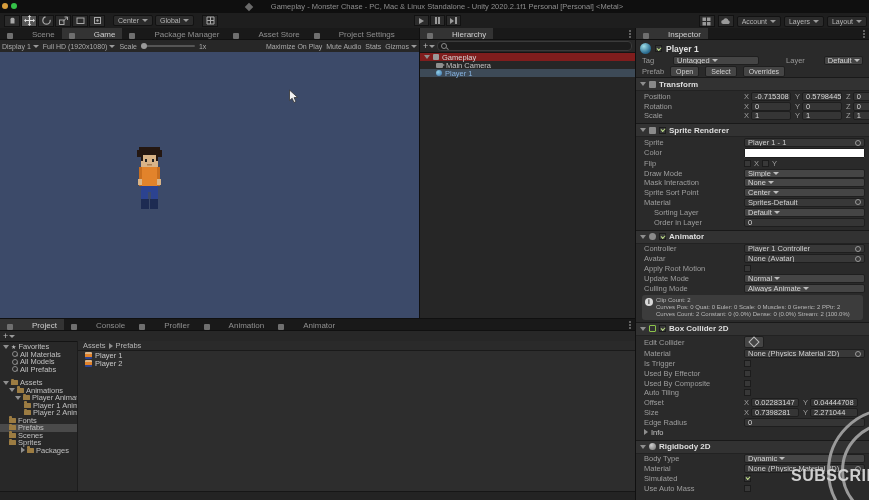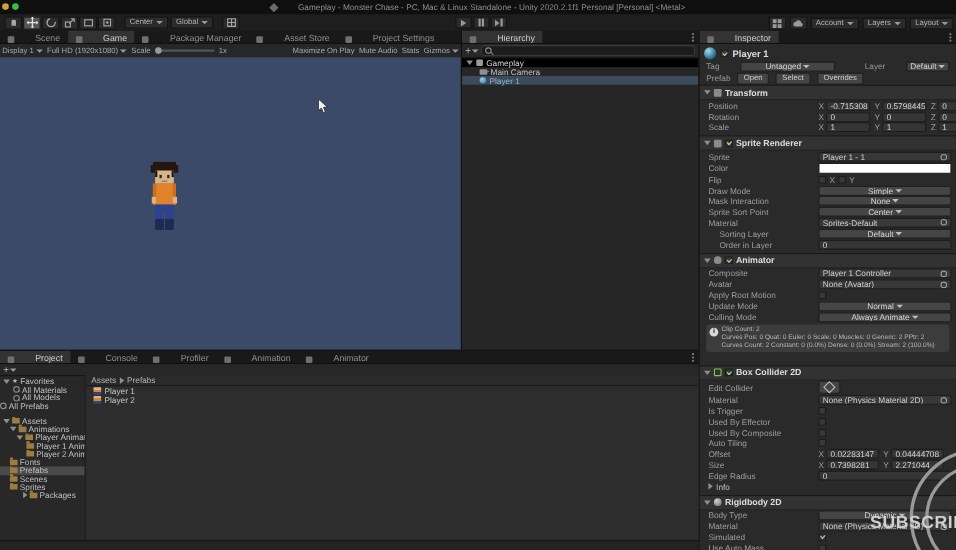--- a/index.html
+++ b/index.html
@@ -43,38 +43,38 @@
   .knob{position:absolute;left:0;top:-2px;width:6px;height:6px;border-radius:50%;background:#9a9a9a}
   #viewport{position:absolute;left:0;top:24px;width:419px;height:266px;background:#3c4a69;overflow:hidden}
   
   #hierarchy{left:419px;top:28px;width:216px;height:290px;background:#262626;border-left:1px solid #101010;box-sizing:border-box}
   .hbar{height:12px;background:#272727;border-bottom:1px solid #141414;display:flex;align-items:center;padding:0 3px;gap:2px}
   .addbtn{font-size:9px;color:#bbb;display:flex;align-items:center;gap:1px}
   .search{flex:1;height:8px;background:#1c1c1c;border:1px solid #3a3a3a;border-radius:4px;display:flex;align-items:center;padding:0 3px;gap:2px}
   .i-mag{width:4px;height:4px;border:1px solid #8a8a8a;border-radius:50%;position:relative;display:inline-block}
   .i-mag::after{content:"";position:absolute;left:3.5px;top:3.5px;width:2.5px;height:1px;background:#8a8a8a;transform:rotate(45deg)}
   .hrow{height:8px;display:flex;align-items:center;gap:3px;font-size:7.5px;padding-left:16px;color:#c2c2c2}
-  .hrow.scene{background:#000000;padding-left:4px;color:#d5d5d5}
+  .hrow.scene{background:#7f1d1d;padding-left:4px;color:#d5d5d5}
   .hrow.sel{background:#3d4a57}
   .fold{width:0;height:0;border-left:3px solid transparent;border-right:3px solid transparent;border-top:4px solid #8f8f8f;display:inline-block}
   .foldr{width:0;height:0;border-top:3px solid transparent;border-bottom:3px solid transparent;border-left:4px solid #8f8f8f;display:inline-block}
   .i-scenefile{width:6px;height:6px;background:#9a9a9a;border-radius:1px;display:inline-block}
   .i-cam{width:7px;height:5px;background:#8f8f8f;border-radius:1px;position:relative;display:inline-block}
   .i-cam::after{content:"";position:absolute;right:-2px;top:1px;border-top:1.5px solid transparent;border-bottom:1.5px solid transparent;border-left:2.5px solid #8f8f8f}
   .i-player{width:6px;height:6px;border-radius:50%;background:radial-gradient(circle at 35% 35%,#8fd0e8,#3a6ea8);display:inline-block}
   .bluetext{color:#86b3e0}
   
   #inspector{left:635px;top:28px;width:234px;height:472px;background:#2a2a2a;border-left:1px solid #101010;box-sizing:border-box;overflow:hidden}
   .ihead{height:13px;display:flex;align-items:center;gap:4px;padding:0 4px;margin-top:2px}
   .goicon{width:11px;height:11px;border-radius:50%;background:radial-gradient(circle at 35% 30%,#9fdfe8,#2d6f93 65%,#1c4258)}
   .iname{font-size:8.5px;font-weight:bold;color:#e0e0e0}
   .cb{width:7px;height:7px;background:#383838;border:1px solid #1c1c1c;box-sizing:border-box;position:relative;display:inline-block;flex:none}
   .cb.on::after{content:"";position:absolute;left:1px;top:0.5px;width:3px;height:1.8px;border-left:1.2px solid #bfe08a;border-bottom:1.2px solid #bfe08a;transform:rotate(-45deg)}
   .tagrow{height:11px;display:flex;align-items:center;gap:19px;padding:0 6px;font-size:7.5px;color:#9a9a9a}
-  .dd{height:9px;background:#454545;border:1px solid #1f1f1f;border-radius:2px;display:flex;align-items:center;justify-content:center;padding:0 3px;font-size:7.5px;color:#d5d5d5;box-sizing:border-box;white-space:nowrap;overflow:hidden}
+  .dd{height:9px;background:#454545;border:1px solid #1f1f1f;border-radius:2px;display:flex;align-items:center;justify-content:flex-start;padding:0 3px;font-size:7.5px;color:#d5d5d5;box-sizing:border-box;white-space:nowrap;overflow:hidden}
   .dd .car{border-top-color:#bdbdbd;flex:none;margin-left:2px}
   .prefrow{height:11px;display:flex;align-items:center;gap:6px;padding:0 6px;font-size:7.5px;color:#9a9a9a}
   .pbtn2{height:9px;background:#454545;border:1px solid #1f1f1f;border-radius:2px;font-size:7px;color:#d0d0d0;display:flex;align-items:center;padding:0 5px}
   .chead{height:12px;background:#323232;border-top:1px solid #191919;border-bottom:1px solid #222;display:flex;align-items:center;gap:3px;padding:0 4px;font-size:8px;font-weight:bold;color:#dedede}
   .cicon{width:7px;height:7px;background:#8a8a8a;border-radius:1px;flex:none}
   .cicon.anim{border-radius:50%;background:#8a8a8a}
   .cicon.bc{background:transparent;border:1.5px solid #8bc34a;box-sizing:border-box}
   .cicon.rb{border-radius:50%;background:radial-gradient(circle at 35% 30%,#cfcfcf,#6f6f6f)}
   .prop{min-height:9px;display:flex;align-items:center;padding:0 4px 0 8px;font-size:7.5px;margin:0.8px 0}
   .prop .lbl{width:100px;flex:none;color:#9e9e9e;white-space:nowrap;overflow:hidden}
@@ -485,21 +485,21 @@
     <span class="nf" style="flex:1">0</span>
   </div>
 
   <div class="chead" style="margin-top:3px">
     <span class="fold"></span>
     <span class="cicon anim"></span>
     <span class="cb on"></span>
     <span>Animator</span>
   </div>
   <div class="prop">
-      <span class="lbl">Composite</span>
+      <span class="lbl">Controller</span>
     <div class="objf">
         <span>Player 1 Controller</span>
         <span class="picker"></span>
       </div>
   </div>
   <div class="prop">
       <span class="lbl">Avatar</span>
     <div class="objf">
         <span>None (Avatar)</span>
         <span class="picker"></span>
@@ -525,21 +525,21 @@
   </div>
   <div class="infobox">
     <span class="i-info">i</span>
     <div class="infotxt">
       <div>Clip Count: 2</div>
       <div>Curves Pos: 0 Quat: 0 Euler: 0 Scale: 0 Muscles: 0 Generic: 2 PPtr: 2</div>
       <div>Curves Count: 2 Constant: 0 (0.0%) Dense: 0 (0.0%) Stream: 2 (100.0%)</div>
     </div>
   </div>
 
-  <div class="chead" style="margin-top:12px">
+  <div class="chead" style="margin-top:2px">
     <span class="fold"></span>
     <span class="cicon bc"></span>
     <span class="cb on"></span>
     <span>Box Collider 2D</span>
   </div>
   <div class="prop">
       <span class="lbl">Edit Collider</span>
     <span class="editbtn">
         <i></i>
       </span>
@@ -670,21 +670,21 @@
           <span>Favorites</span>
         </div>
       <div class="trow" style="padding-left:12px">
           <span class="i-q"></span>
           <span>All Materials</span>
         </div>
       <div class="trow" style="padding-left:12px">
           <span class="i-q"></span>
           <span>All Models</span>
         </div>
-      <div class="trow" style="padding-left:0">
+      <div class="trow" style="padding-left:12px">
           <span class="i-q"></span>
           <span>All Prefabs</span>
         </div>
       <div style="height:6px"></div>
       <div class="trow" style="padding-left:3px">
           <span class="fold"></span>
           <span class="i-folder"></span>
           <span>Assets</span>
         </div>
       <div class="trow" style="padding-left:9px">

